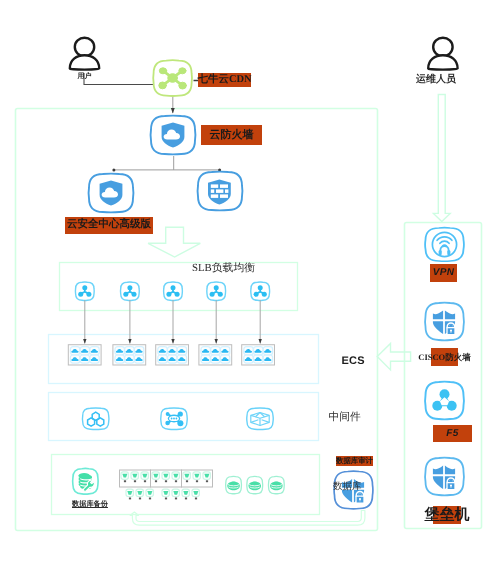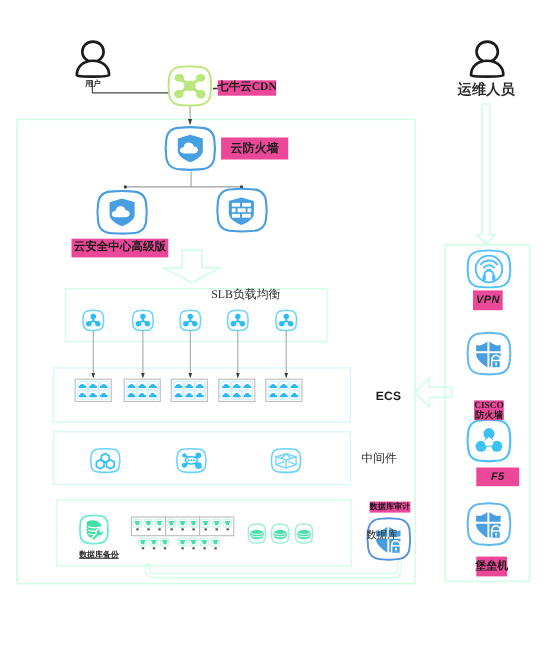--- a/index.html
+++ b/index.html
@@ -4,21 +4,21 @@
 <style>
   html,body{margin:0;padding:0;background:#ffffff;}
   body{width:500px;height:588px;position:relative;overflow:hidden;
        font-family:"Liberation Sans","DejaVu Sans",sans-serif;color:#231f20;
        -webkit-font-smoothing:antialiased;text-rendering:geometricPrecision;}
   #stage{position:absolute;left:0;top:0;width:500px;height:588px;}
   .abs{position:absolute;}
   svg{display:block;overflow:visible;}
 
   
-  .chip{position:absolute;background:#ec4899;color:#1a1a1a;font-weight:700;
+  .chip{position:absolute;background:#c2410c;color:#1a1a1a;font-weight:700;
         font-size:10px;line-height:1;white-space:nowrap;
         font-family:"Liberation Serif","DejaVu Serif",serif;
         display:flex;align-items:center;justify-content:center;letter-spacing:0;}
   .chip.sans{font-family:"Liberation Sans","DejaVu Sans",sans-serif;letter-spacing:.3px;font-style:italic;}
 
   .plainlabel{position:absolute;font-size:7.5px;color:#2b2b2b;white-space:nowrap;
         font-family:"Liberation Serif","DejaVu Serif",serif;font-weight:700;}
   .boldlabel{position:absolute;font-size:11px;color:#1d1d1d;font-weight:700;white-space:nowrap;
         font-family:"Liberation Sans","DejaVu Sans",sans-serif;letter-spacing:.2px;margin-left:47px;}
   .grouplabel{position:absolute;font-size:11px;color:#2b2b2b;white-space:nowrap;
@@ -408,34 +408,34 @@
 
   <g transform="translate(425.5,458)">
     <use href="#sq38" width="38" height="37" fill="#fff" stroke="#5cb9ef" stroke-width="1.8"></use>
     <g transform="translate(7.4,7.4)">
           <use href="#shieldLock"></use>
         </g>
   </g>
 </svg>
 
 <div class="plainlabel" style="left:77.5px;top:72.3px;font-size:7px;">用户</div>
-<div class="plainlabel" style="left:416px;top:72.3px;font-size:13px;">运维人员</div>
+<div class="plainlabel" style="left:416px;top:72.3px;font-size:10px;">运维人员</div>
 
 <div class="chip" style="left:198px;top:73px;width:53px;height:14px;font-size:10.5px;">七牛云CDN</div>
 <div class="chip" style="left:201px;top:125px;width:61px;height:20px;font-size:11px;">云防火墙</div>
 <div class="chip" style="left:65px;top:217px;width:88px;height:17px;font-size:10.5px;text-align:center;">云安全中心高级版</div>
 
 <div class="grouplabel" style="left:149px;top:262px;font-size:10.8px;">SLB负载均衡</div>
 <div class="boldlabel" style="left:294.5px;top:354.5px;font-size:11px;">ECS</div>
 <div class="grouplabel" style="left:285.5px;top:411px;font-size:10.8px;">中间件</div>
 <div class="grouplabel" style="left:290px;top:480px;font-size:9.5px;">数据库</div>
 <div class="plainlabel" style="left:72px;top:499.5px;font-size:7.2px;text-decoration:underline;">数据库备份</div>
 <div class="chip" style="left:336px;top:455.5px;width:37px;height:10.5px;font-size:7.4px;overflow:hidden;">数据库审计</div>
 
 <div class="chip sans" style="left:430px;top:264px;width:27px;height:18px;font-size:10px;">VPN</div>
-<div class="chip" style="left:431px;top:348px;width:27px;height:18px;flex-direction:column;line-height:1.05;font-size:8.5px;justify-content:center;margin-top:16px;">
+<div class="chip" style="left:431px;top:348px;width:27px;height:18px;flex-direction:row;line-height:1.05;font-size:8.5px;justify-content:center;">
   <span>CISCO</span>
   <span>防火墙</span>
 </div>
 <div class="chip sans" style="left:433px;top:425px;width:39px;height:17px;font-size:10px;">F5</div>
-<div class="chip" style="left:433px;top:506px;width:28px;height:18px;font-size:10px;">堡垒机</div>
+<div class="chip" style="left:433px;top:506px;width:28px;height:18px;font-size:15px;">堡垒机</div>
 
 </div>
 
 </body></html>

